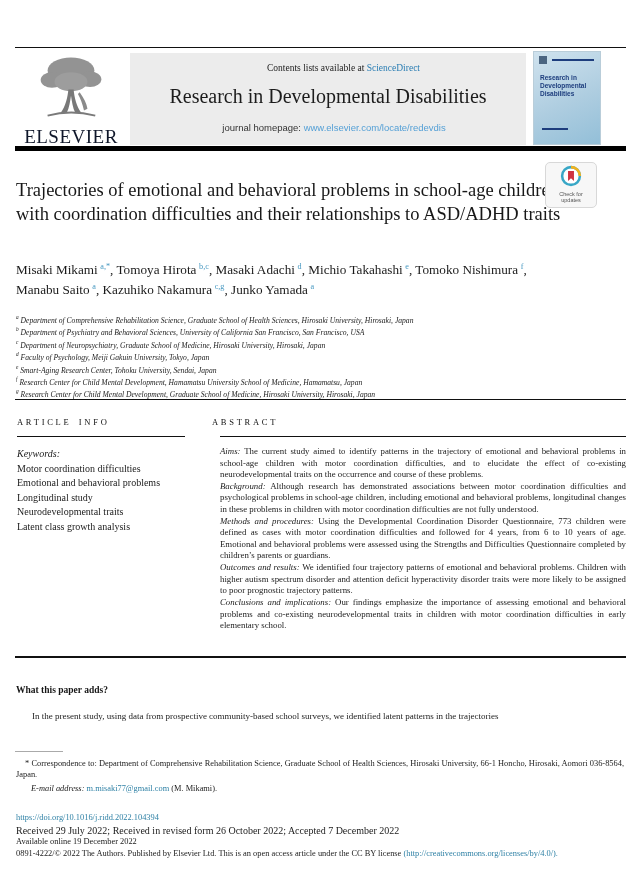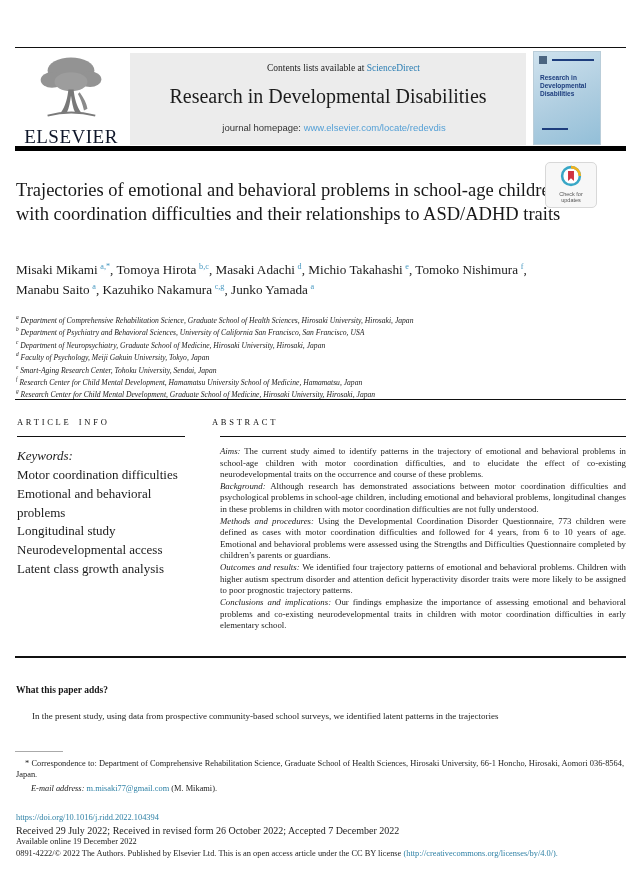--- a/index.html
+++ b/index.html
@@ -64,21 +64,21 @@
   .affils sup { font-size:70%; }
 
   .rule-1 { position:absolute; top:399px; left:15px; width:611px; height:1px; background:#111; }
 
   .info-heading, .abs-heading { position:absolute; top:417px; font-size:8.5px; letter-spacing:.32em; word-spacing:.3em; color:#111; }
   .info-heading { left:17px; }
   .abs-heading { left:212px; }
   .info-rule { position:absolute; top:436px; left:17px; width:168px; height:1px; background:#111; }
   .abs-rule  { position:absolute; top:436px; left:220px; width:406px; height:1px; background:#111; }
 
-  .keywords { position:absolute; left:17px; top:447px; width:180px; font-size:13px; line-height:1.45; }
+  .keywords { position:absolute; left:17px; top:447px; width:180px; font-size:10px; line-height:1.45; }
   .kw-label { font-style:italic; }
 
   .abstract-body { position:absolute; left:220px; top:446px; width:406px; font-size:8.8px; line-height:1.32; text-align:justify; }
   .abstract-body p { margin:0; }
   .ab-label { font-style:italic; }
 
   .rule-2 { position:absolute; top:656px; left:15px; width:611px; height:2px; background:#111; }
 
   .adds-heading { position:absolute; left:16px; top:685px; font-size:9.5px; font-weight:bold; color:#161616; }
   .adds-text { position:absolute; left:16px; top:711px; width:610px; font-size:9px; text-indent:16px; color:#1b1b1b; }
@@ -168,21 +168,21 @@
   <div class="abs-heading">ABSTRACT</div>
   <div class="info-rule"></div>
   <div class="abs-rule"></div>
 
   <div class="keywords">
     <div class="kw-label">Keywords:</div>
     <div>
         <div>Motor coordination difficulties</div>
         <div>Emotional and behavioral problems</div>
         <div>Longitudinal study</div>
-        <div>Neurodevelopmental access</div>
+        <div>Neurodevelopmental traits</div>
         <div>Latent class growth analysis</div>
       </div>
   </div>
 
   <div class="abstract-body">
       <p><span class="ab-label">Aims:</span> The current study aimed to identify patterns in the trajectory of emotional and behavioral problems in school-age children with motor coordination difficulties, and to elucidate the effect of co-existing neurodevelopmental traits on the occurrence and course of these problems.</p>
       <p><span class="ab-label">Background:</span> Although research has demonstrated associations between motor coordination difficulties and psychological problems in school-age children, including emotional and behavioral problems, longitudinal changes in these problems in children with motor coordination difficulties are not fully understood.</p>
       <p><span class="ab-label">Methods and procedures:</span> Using the Developmental Coordination Disorder Questionnaire, 773 children were defined as cases with motor coordination difficulties and followed for 4 years, from 6 to 10 years of age. Emotional and behavioral problems were assessed using the Strengths and Difficulties Questionnaire completed by children’s parents or guardians.</p>
       <p><span class="ab-label">Outcomes and results:</span> We identified four trajectory patterns of emotional and behavioral problems. Children with higher autism spectrum disorder and attention deficit hyperactivity disorder traits were more likely to be assigned to poor prognostic trajectory patterns.</p>
       <p><span class="ab-label">Conclusions and implications:</span> Our findings emphasize the importance of assessing emotional and behavioral problems and co-existing neurodevelopmental traits in children with motor coordination difficulties in early elementary school.</p>

